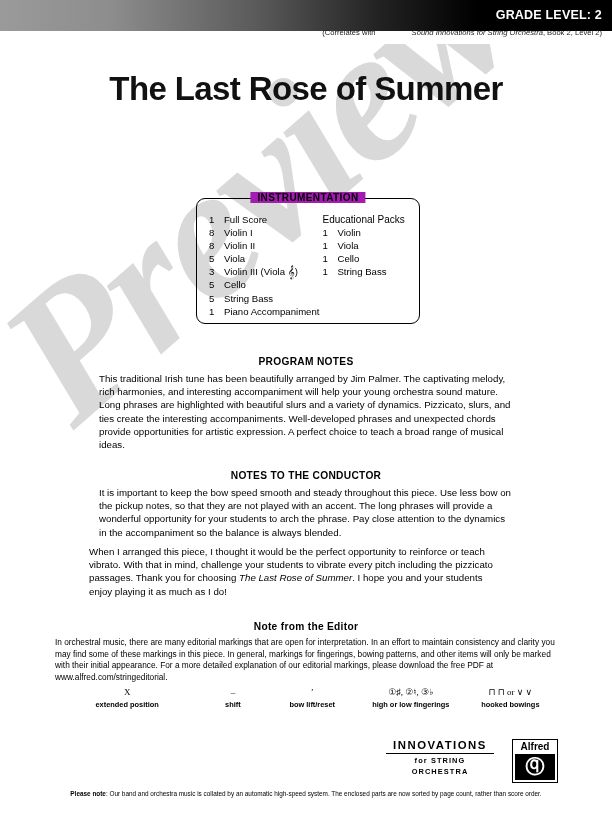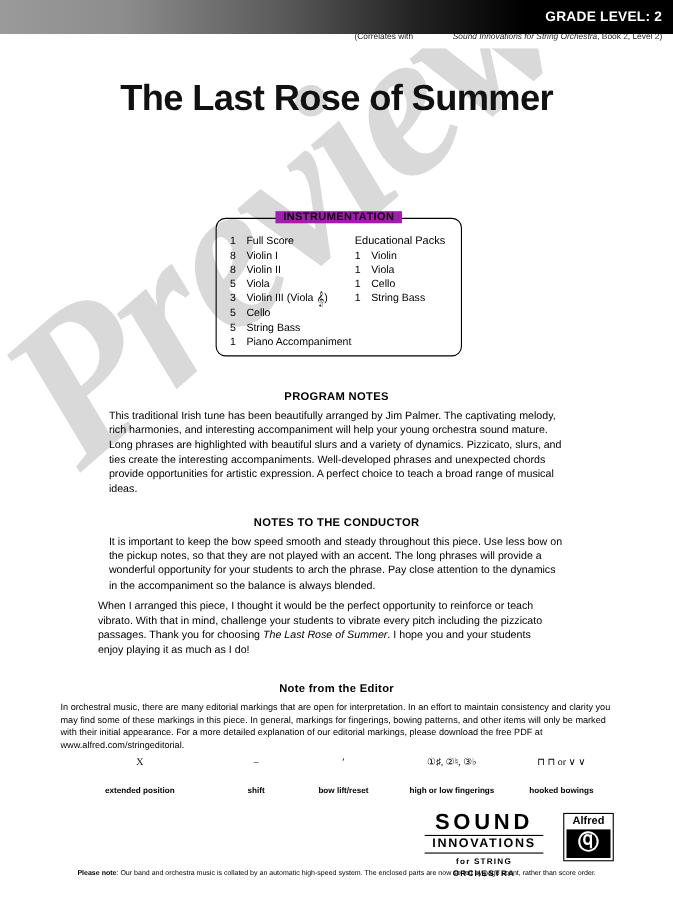--- a/index.html
+++ b/index.html
@@ -274,21 +274,21 @@
     font-size: 9px;
     height: 12px;
     line-height: 12px;
     font-family: "Liberation Serif", serif;
     white-space: nowrap;
   }
   .legend-lbl {
     font-size: 7.4px;
     font-weight: 700;
     white-space: nowrap;
-    margin-top: 16px;
+    margin-top: 2px;
   }
   #legend-1 { width: 150px; }
   #legend-2 { width: 70px; }
   #legend-3 { width: 95px; }
   #legend-4 { width: 110px; }
   #legend-5 { width: 97px; }
 
   
   #sound-logo {
     position: absolute;
@@ -466,21 +466,20 @@
       <div class="legend-sym circ">①♯, ②♮, ③♭</div>
       <div class="legend-lbl">high or low fingerings</div>
     </div>
     <div class="legend-item" id="legend-5">
       <div class="legend-sym bow">⊓ ⊓ or ∨ ∨</div>
       <div class="legend-lbl">hooked bowings</div>
     </div>
   </div>
 
   <div id="sound-logo">
-    <div class="l1">SOUND</div>
     <div class="l2">INNOVATIONS</div>
     <div class="l3">for STRING ORCHESTRA</div>
   </div>
 
   <div id="alfred-logo">
     <div class="a-name">Alfred</div>
     <div class="a-mark">ⓠ</div>
   </div>
 
   <div id="please-note"><span class="b">Please note</span><span>: Our band and orchestra music is collated by an automatic high-speed system. The enclosed parts are now sorted by page count, rather than score order.</span></div>

